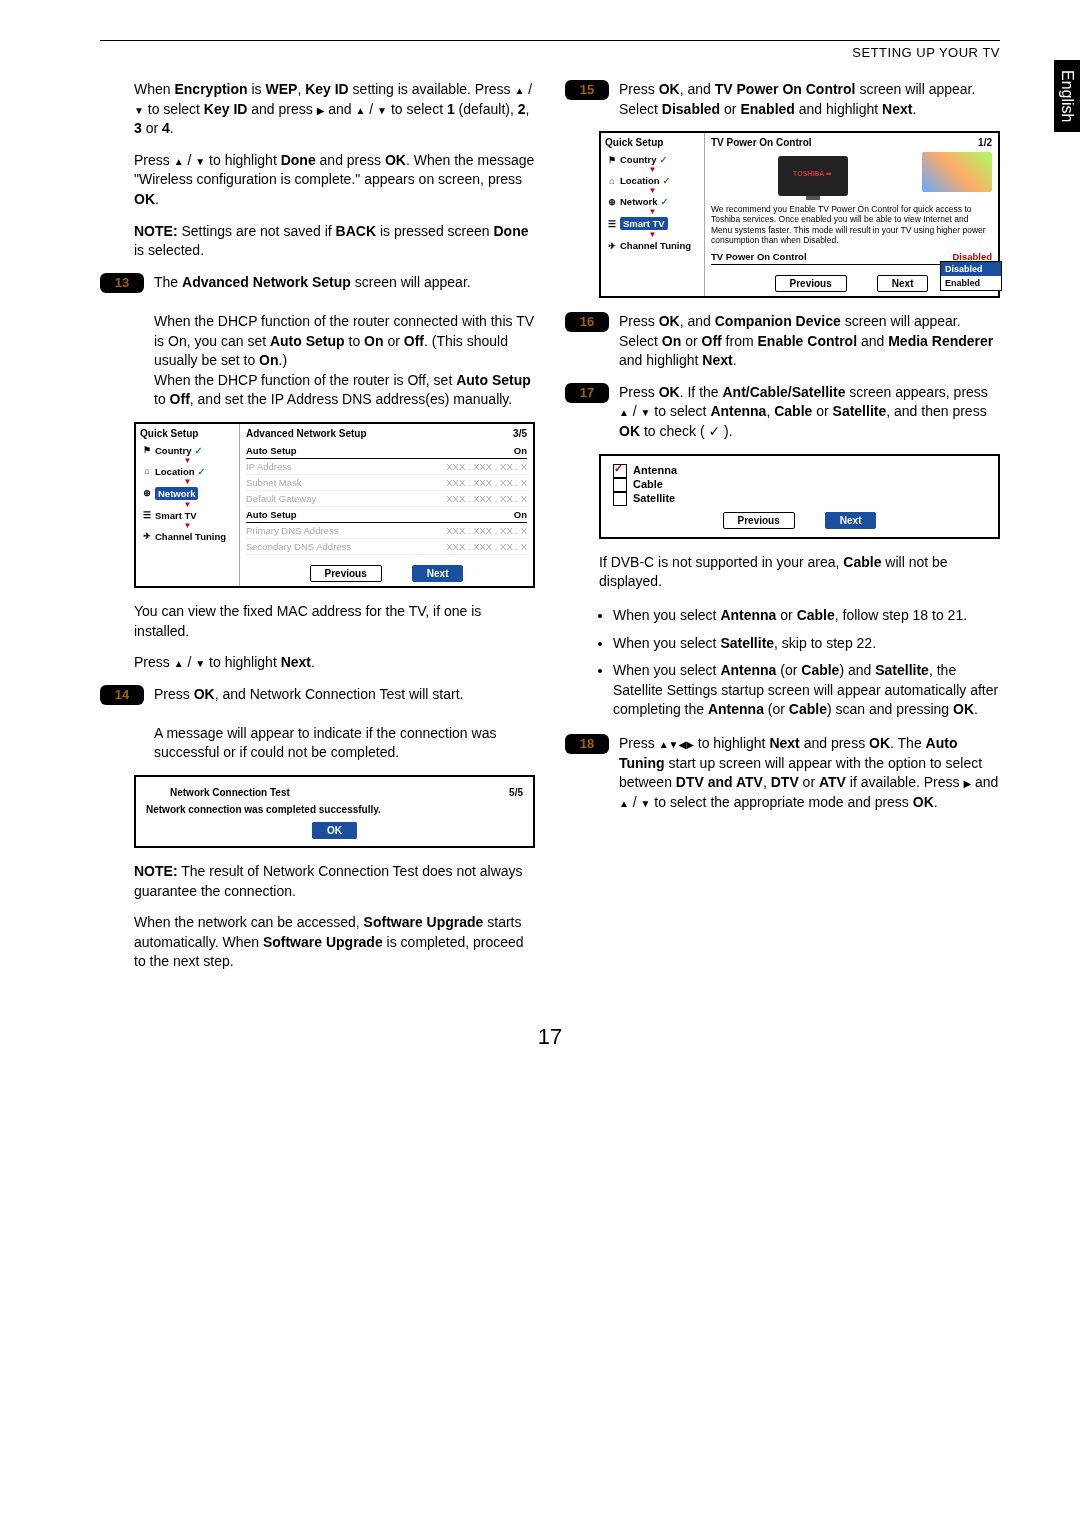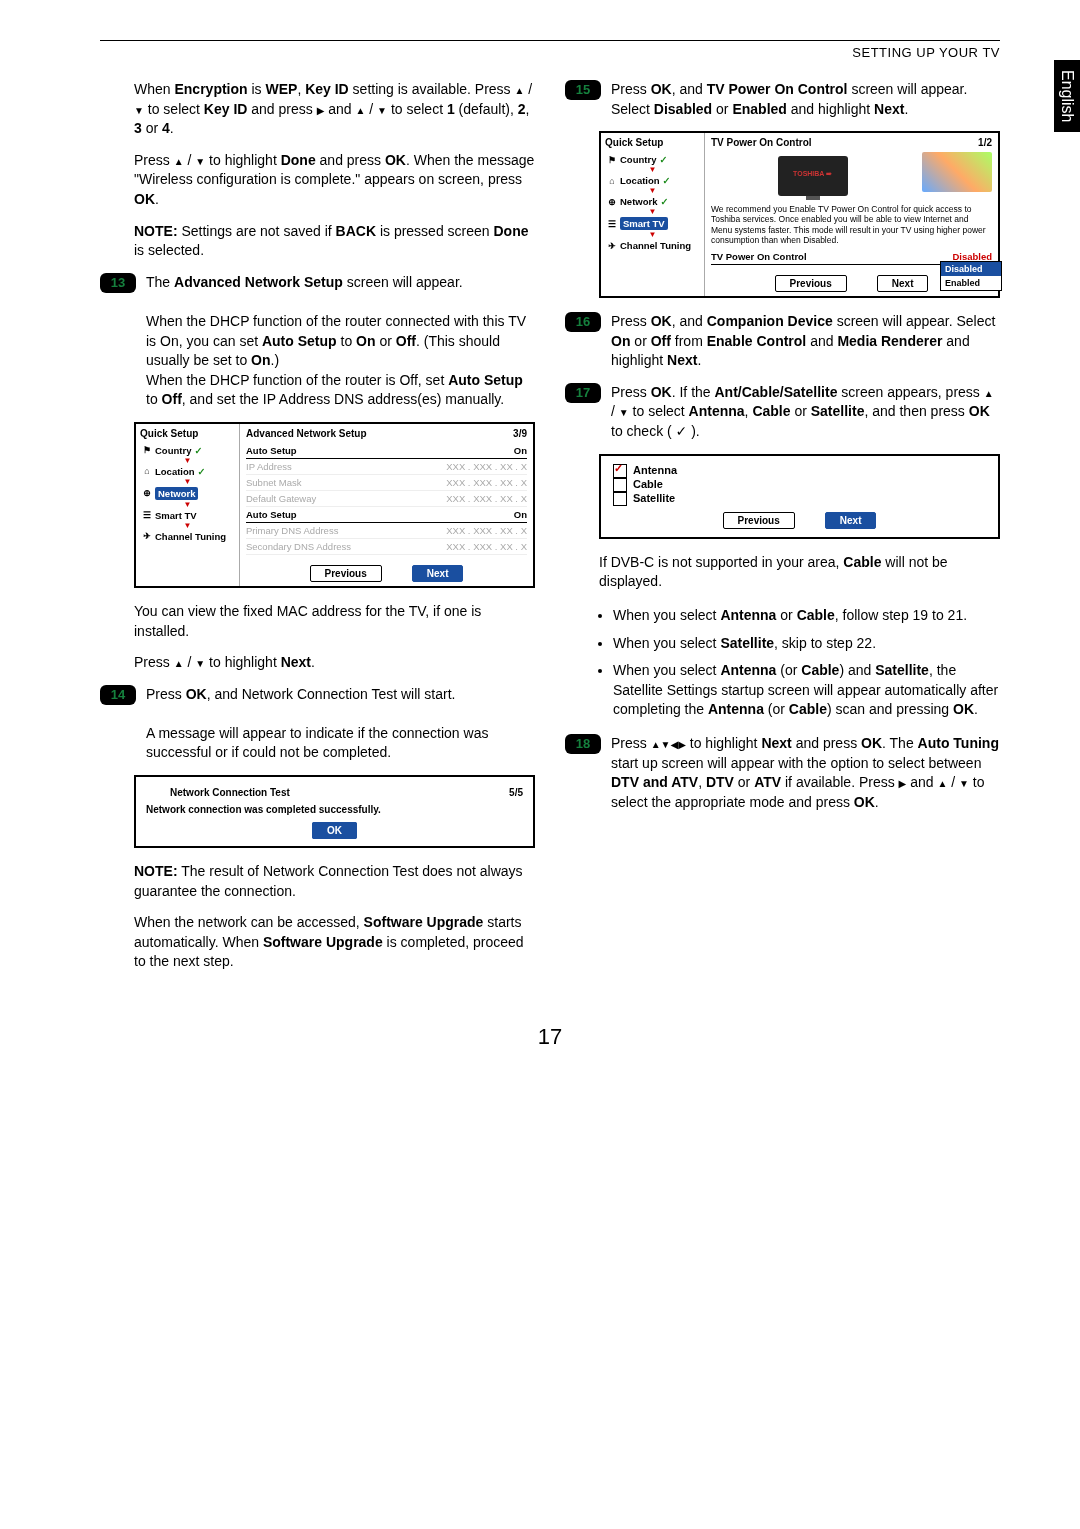--- a/index.html
+++ b/index.html
@@ -22,24 +22,24 @@
     color: #fff;
     writing-mode: vertical-rl;
     padding: 10px 4px;
     font-size: 16px;
   }
   .columns { display: flex; gap: 30px; }
   .col { flex: 1; }
   .step-row { display: flex; margin-bottom: 12px; }
   .step-num {
     background: #000;
-    color: #15803d;
+    color: #a16207;
     font-weight: bold;
     border-radius: 6px;
-    width: 36px;
+    width: 44px;
     height: 20px;
     font-size: 13px;
     text-align: center;
     line-height: 20px;
     margin-right: 10px;
     flex-shrink: 0;
   }
   .step-body { flex: 1; line-height: 1.4; font-size: 14px;}
   .b { font-weight: bold; }
   .tri-up::before { content: "▲"; font-size: 10px;}
@@ -180,21 +180,21 @@
             </div>
         <div class="arrow-down">▼</div>
         <div class="item">
               <span class="sidebar-icon">✈</span>
               <span>Channel Tuning</span>
             </div>
       </div>
       <div class="fig-main">
         <div class="title-row">
               <span>Advanced Network Setup</span>
-              <span>3/9</span>
+              <span>3/5</span>
             </div>
         <div class="fig-row head">
               <span>Auto Setup</span>
               <span>On</span>
             </div>
         <div class="fig-row grey">
               <span>IP Address</span>
               <span>XXX . XXX .  XX  . X</span>
             </div>
         <div class="fig-row grey">
@@ -348,21 +348,21 @@
       <div class="btn">Previous</div>
       <div class="btn active">Next</div>
     </div>
   </div>
 
   <div class="para">
     <span>If DVB-C is not supported in your area, </span><span class="b">Cable</span><span> will not be displayed.</span>
   </div>
 
   <ul class="bullets">
-    <li><span>When you select </span><span class="b">Antenna</span><span> or </span><span class="b">Cable</span><span>, follow step 19 to 21.</span></li>
+    <li><span>When you select </span><span class="b">Antenna</span><span> or </span><span class="b">Cable</span><span>, follow step 18 to 21.</span></li>
     <li><span>When you select </span><span class="b">Satellite</span><span>, skip to step 22.</span></li>
     <li><span>When you select </span><span class="b">Antenna</span><span> (or </span><span class="b">Cable</span><span>) and </span><span class="b">Satellite</span><span>, the Satellite Settings startup screen will appear automatically after completing the </span><span class="b">Antenna</span><span> (or </span><span class="b">Cable</span><span>) scan and pressing </span><span class="b">OK</span><span>.</span></li>
   </ul>
 
   <div class="step-row">
     <div class="step-num">18</div>
     <div class="step-body">
       <span>Press </span><span class="tri-up"></span><span class="tri-down"></span><span class="tri-left"></span><span class="tri-right"></span><span> to highlight </span><span class="b">Next</span><span> and press </span><span class="b">OK</span><span>. The </span><span class="b">Auto Tuning</span><span> start up screen will appear with the option to select between </span><span class="b">DTV and ATV</span><span>, </span><span class="b">DTV</span><span> or </span><span class="b">ATV</span><span> if available. Press </span><span class="tri-right"></span><span> and </span><span class="tri-up"></span> / <span class="tri-down"></span><span> to select the appropriate mode and press </span><span class="b">OK</span><span>.</span>
     </div>
   </div>

